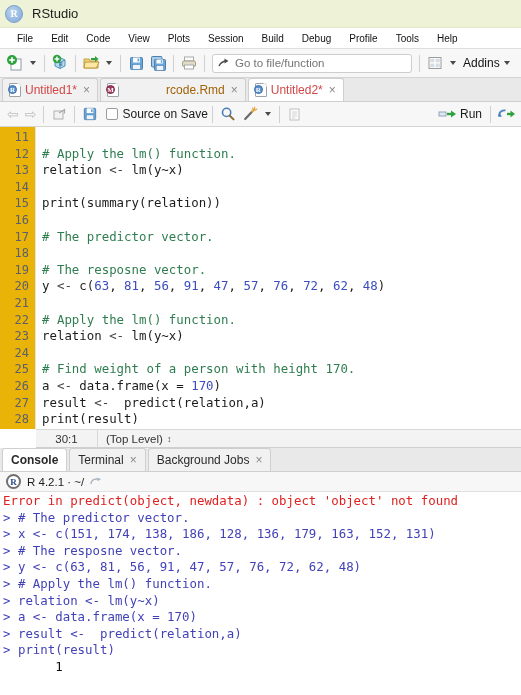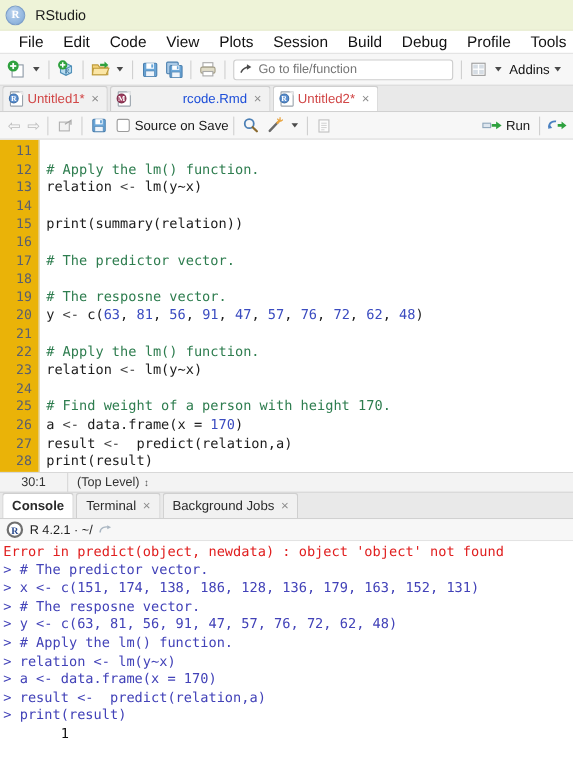--- a/index.html
+++ b/index.html
@@ -34,21 +34,21 @@
   
   .menubar {
     height: 21px;
     background: #ffffff;
     display: flex;
     align-items: center;
     padding-left: 8px;
     border-bottom: 1px solid #dedede;
   }
   .menu-item {
-    font-size: 14px;
+    font-size: 10px;
     color: #111;
     padding: 0 9px;
     line-height: 21px;
     cursor: default;
   }
 
   
   .toolbar {
     height: 29px;
     background: #f7f7f7;
@@ -101,21 +101,21 @@
     border: 1px solid #cfcfcf;
     border-bottom: none;
     border-radius: 3px 3px 0 0;
     margin-right: 2px;
     font-size: 12px;
     cursor: default;
   }
   .srctab.active { background: #ffffff; }
   .srctab .label { margin: 0 6px 0 4px; }
   .srctab .label.mod { color: #d14747; }
-  .srctab .label.plain { color: #1d4ed8; padding-left: 43px; }
+  .srctab .label.plain { color: #a16207; padding-left: 43px; }
   .tabclose { color: #8a8a8a; font-size: 12px; line-height: 1; cursor: default; }
 
   .filetab-ico {
     position: relative;
     width: 12px; height: 14px;
     background: #fff;
     border: 1px solid #9aa3ac;
     border-radius: 1px;
   }
   .filetab-ico::after {
@@ -195,20 +195,21 @@
   
   .statusbar {
     height: 19px;
     background: #f3f3f3;
     border-top: 1px solid #d8d8d8;
     border-bottom: 1px solid #cfcfcf;
     display: flex;
     align-items: center;
     font-size: 11.5px;
     color: #333;
+    margin-left: 36px;
   }
   .st-pos { width: 62px; text-align: center; border-right: 1px solid #d8d8d8; line-height: 18px;}
   .st-scope { padding-left: 8px; display: flex; align-items: center; gap: 4px; }
   .updown { font-size: 9px; color: #4a4a4a; }
 
   
   .constabs {
     height: 24px;
     background: #e9e9e9;
     display: flex; align-items: flex-end;

